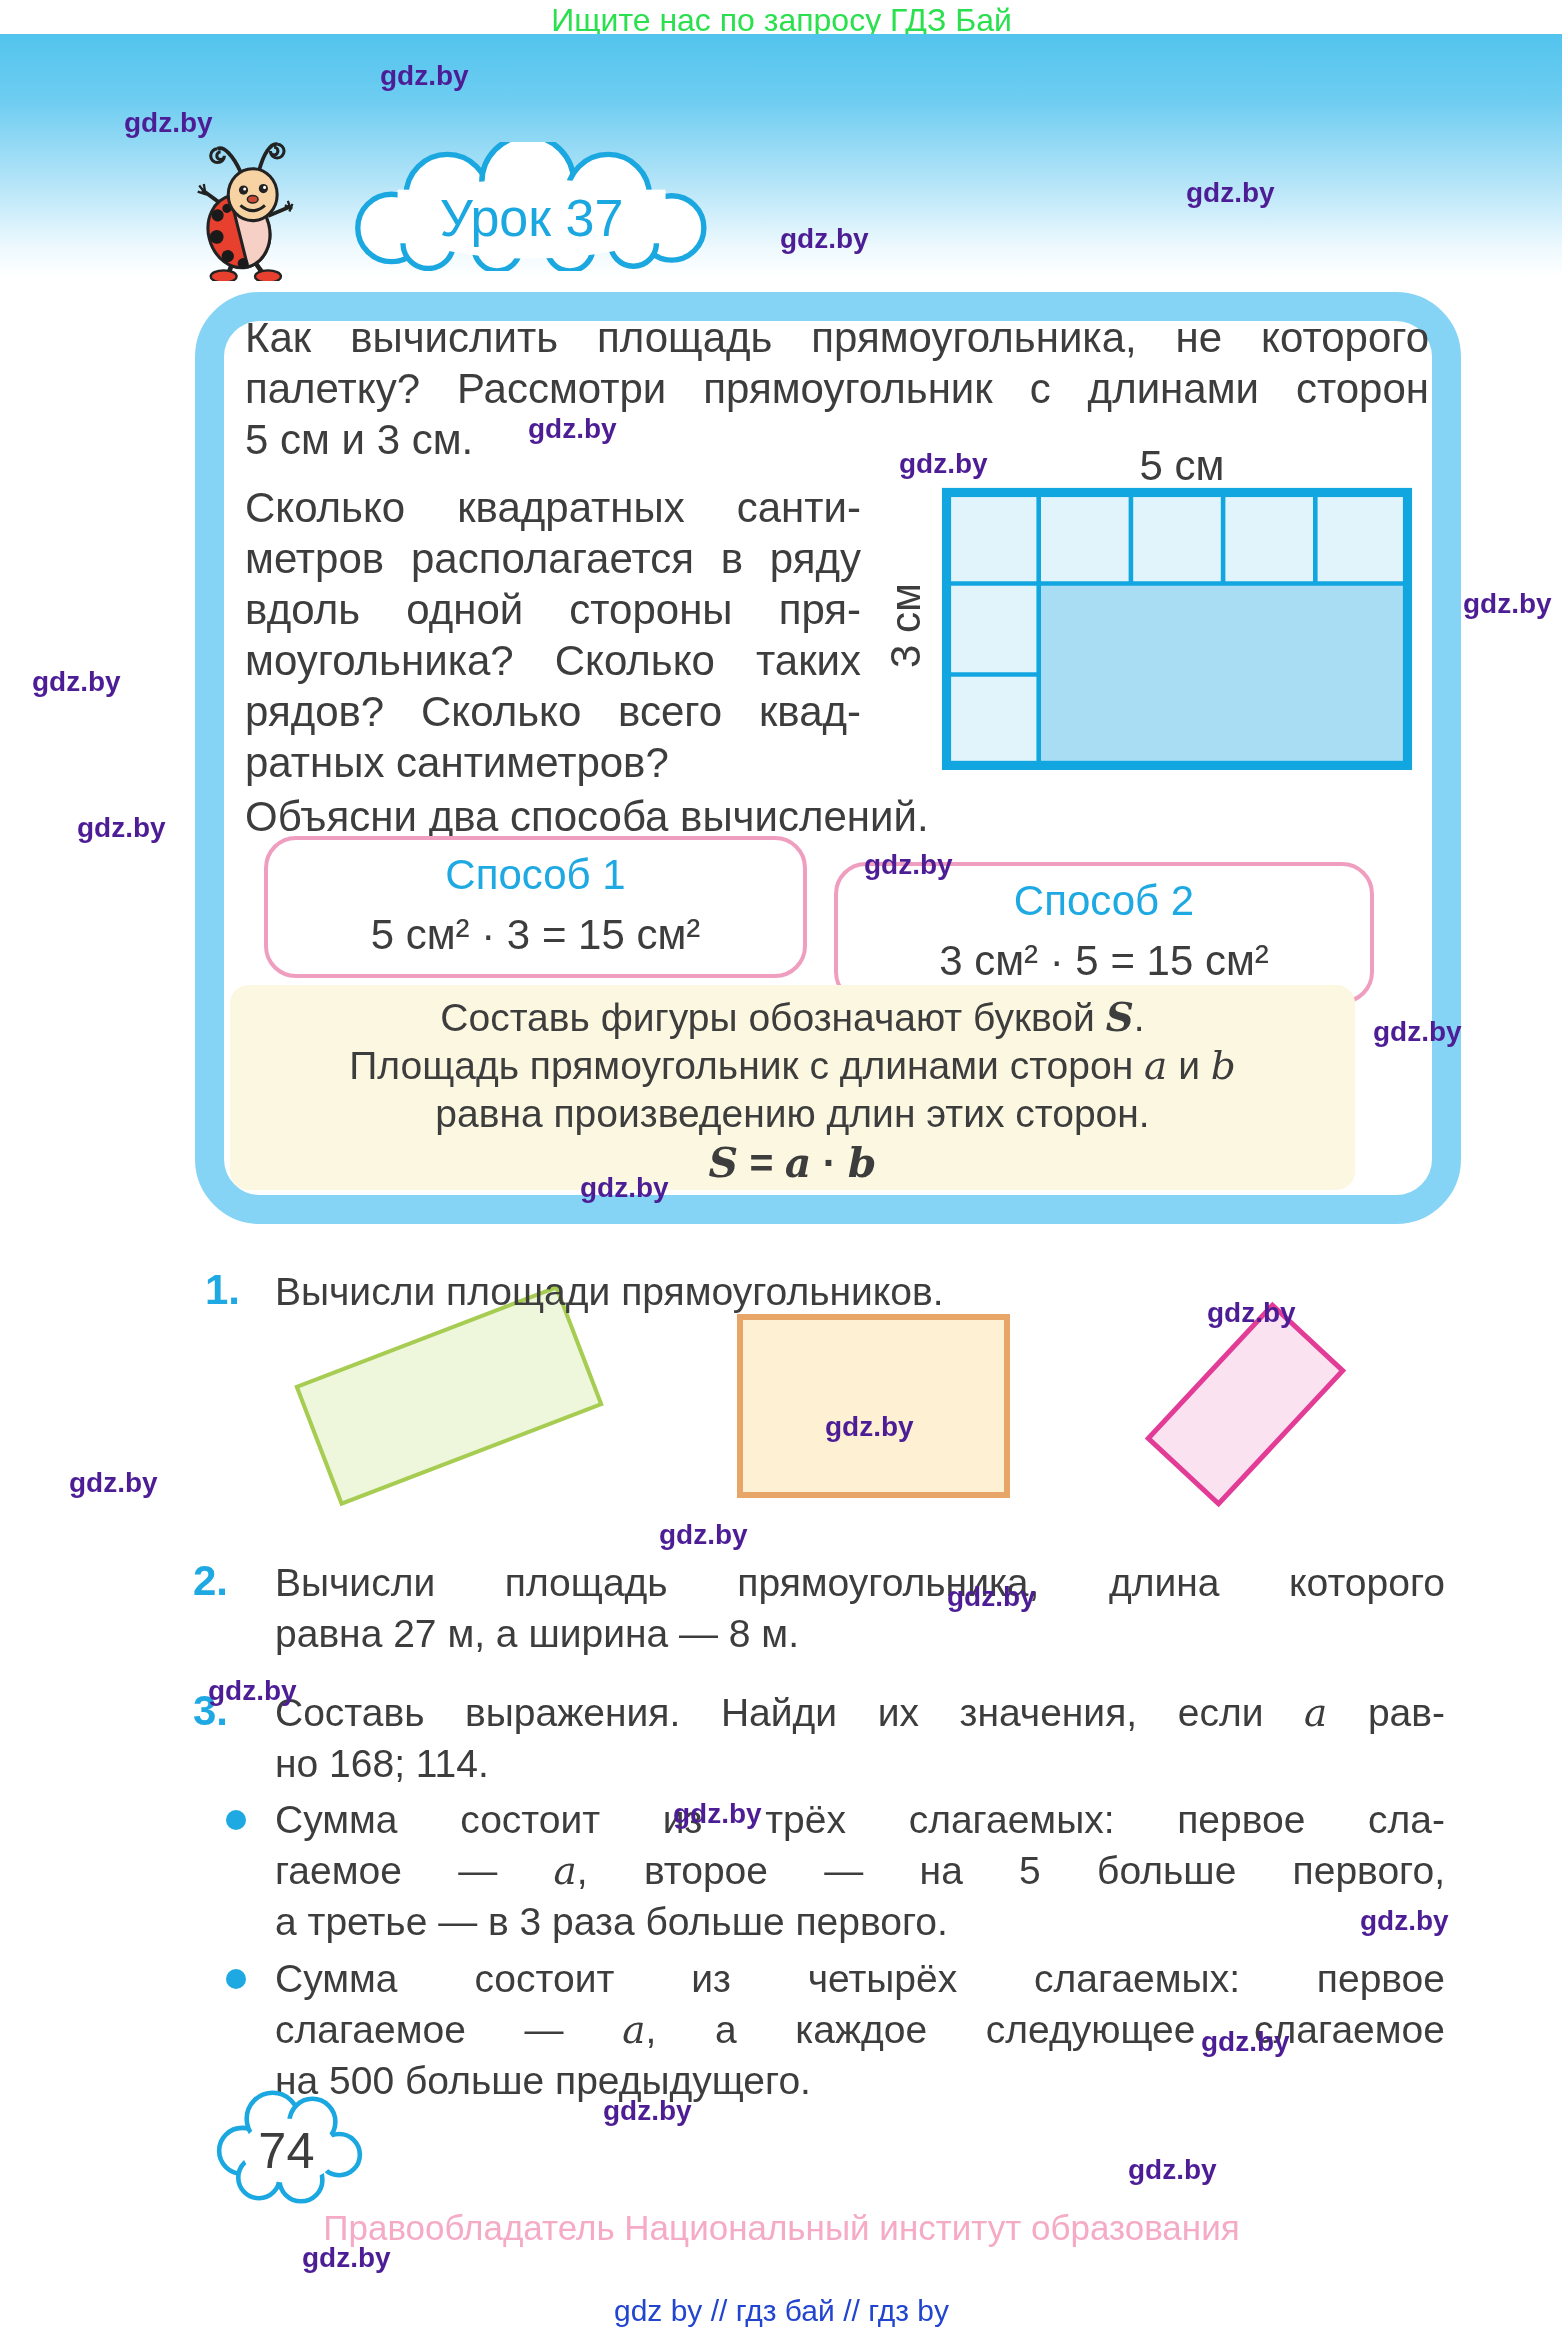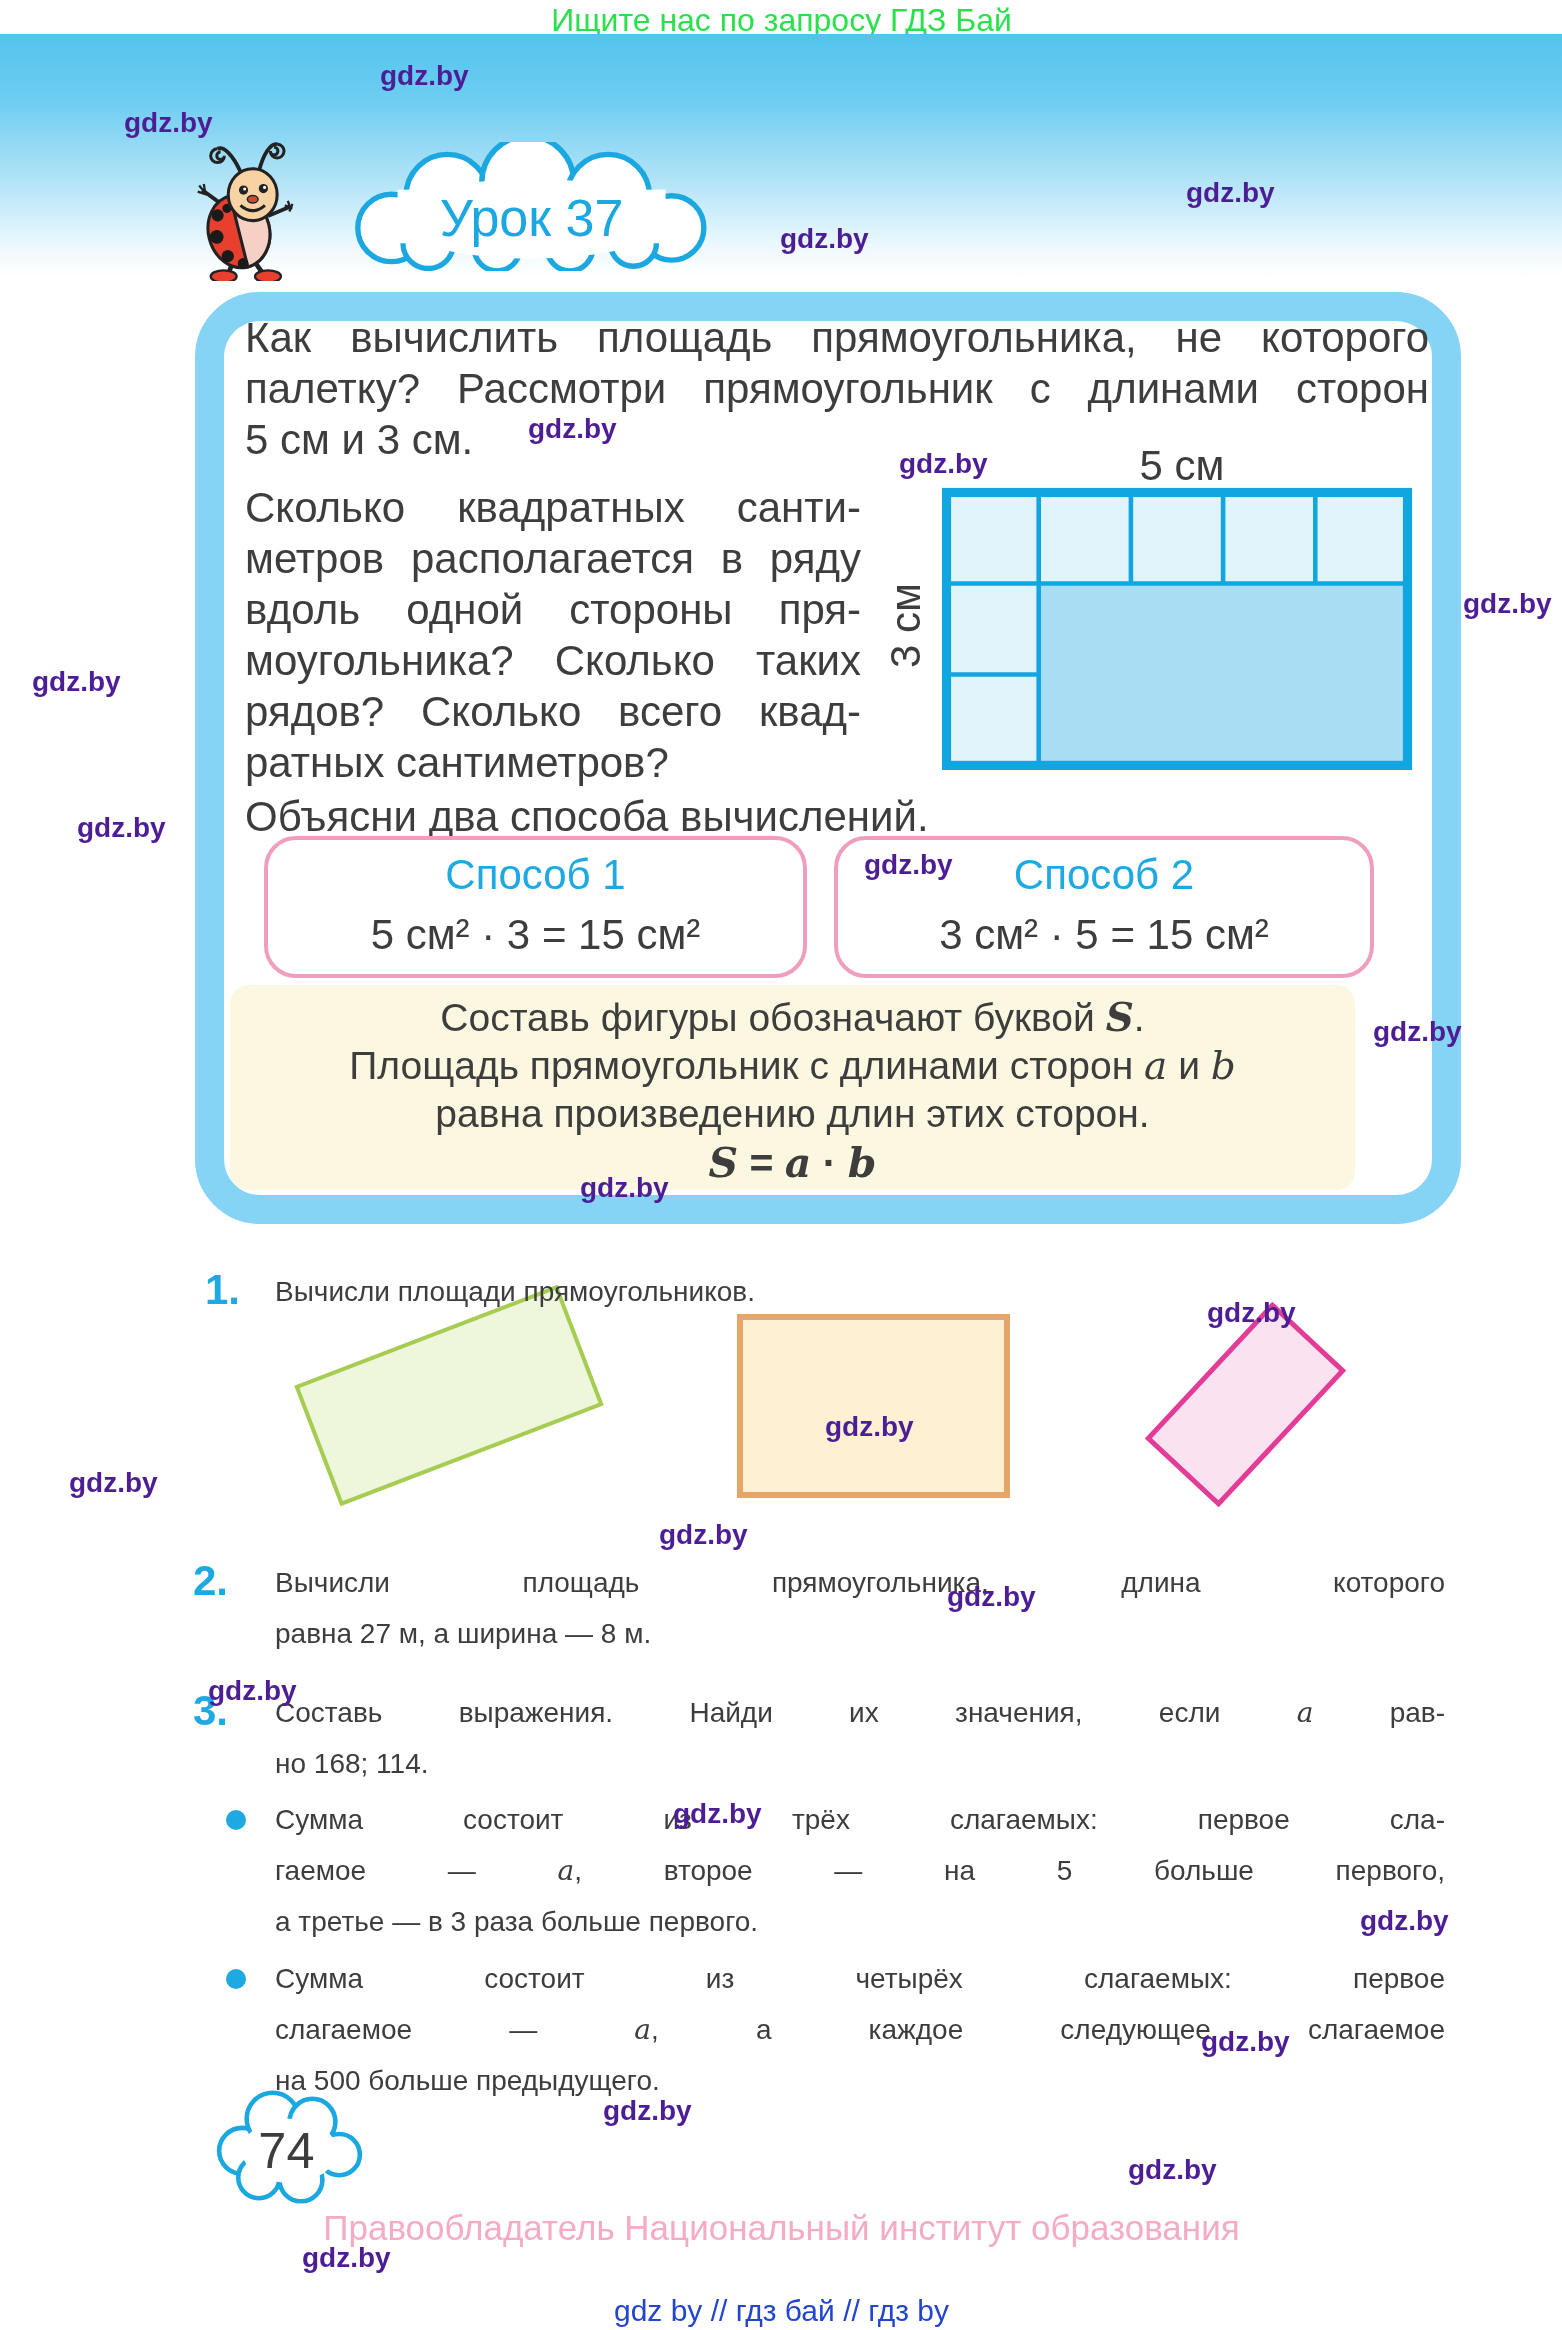--- a/index.html
+++ b/index.html
@@ -43,21 +43,21 @@
   .method-formula{margin-top:12.2px;font-size:42px;color:var(--text-dark);}
   
   .rule-box{position:absolute;left:230px;top:985px;width:1125px;height:205px;
     background:var(--rule-bg);border-radius:18.4px;box-sizing:border-box;
     padding-top:7.7px;text-align:center;font-size:39px;line-height:48px;z-index:5;}
   .math-i{font-family:"DejaVu Serif","Liberation Serif",serif;font-style:italic;}
   .math-bi{font-family:"DejaVu Serif","Liberation Serif",serif;font-style:italic;font-weight:bold;}
   .rule-formula{margin-top:1px;font-weight:bold;font-size:41px;}
   
   .task-num{position:absolute;font-size:42px;font-weight:bold;color:var(--accent-blue);z-index:5;}
-  .t-block{position:absolute;width:1170px;font-size:28px;line-height:51px;z-index:5;}
+  .t-block{position:absolute;width:1170px;font-size:39px;line-height:51px;z-index:5;}
   .bullet-dot{position:absolute;width:20px;height:20px;border-radius:50%;
     background:var(--accent-blue);z-index:5;}
   
   .shape{position:absolute;box-sizing:border-box;z-index:4;}
   .shape-green{left:308px;top:1331px;width:282px;height:129px;
     background:#eef6dc;border:4.6px solid #a6cc51;transform:rotate(-21deg);}
   .shape-orange{left:737px;top:1314px;width:273px;height:184px;
     background:#fdf0d3;border:6.1px solid #e7a668;}
   .shape-pink{left:1152px;top:1354px;width:187px;height:101px;
     background:#fae2f1;border:5.4px solid #e23c96;transform:rotate(-47deg);}
@@ -171,21 +171,21 @@
   </svg>
 </div>
 
 <div class="txt nline" style="left:245px;top:791px;width:1184px;">Объясни два способа вычислений.</div>
 
 <div class="method-box" style="left:264px;top:836px;width:543px;">
   <div class="method-title">Способ 1</div>
   <div class="method-formula">5 см² · 3 = 15 см²</div>
 </div>
 
-<div class="method-box" style="left:834px;top:836px;width:540px;">
+<div class="method-box" style="left:834px;top:862px;width:540px;">
   <div class="method-title">Способ 2</div>
   <div class="method-formula">3 см² · 5 = 15 см²</div>
 </div>
 
 <div class="rule-box">
   <div><span>Составь фигуры обозначают буквой </span><span class="math-bi">S</span><span>.</span></div>
   <div><span>Площадь прямоугольник с длинами сторон </span><span class="math-i">a</span><span> и </span><span class="math-i">b</span></div>
   <div>равна произведению длин этих сторон.</div>
   <div class="rule-formula"><span class="math-bi">S</span><span> = </span><span class="math-bi">a</span><span> · </span><span class="math-bi">b</span></div>
 </div>

